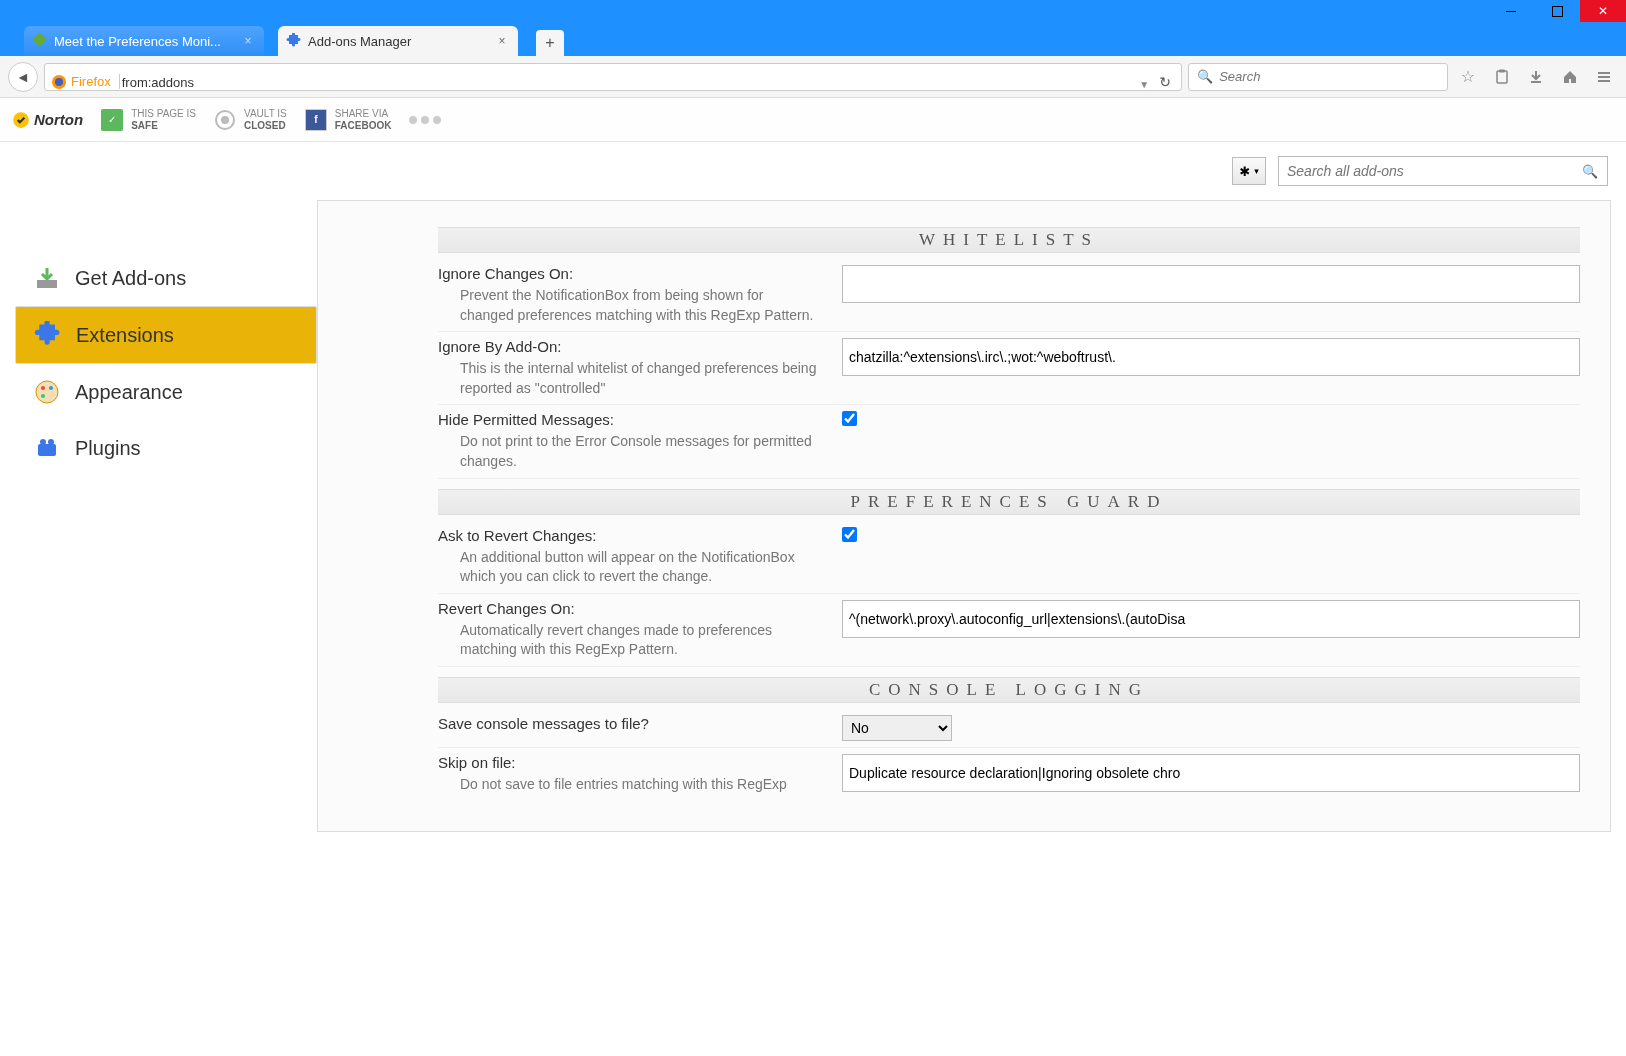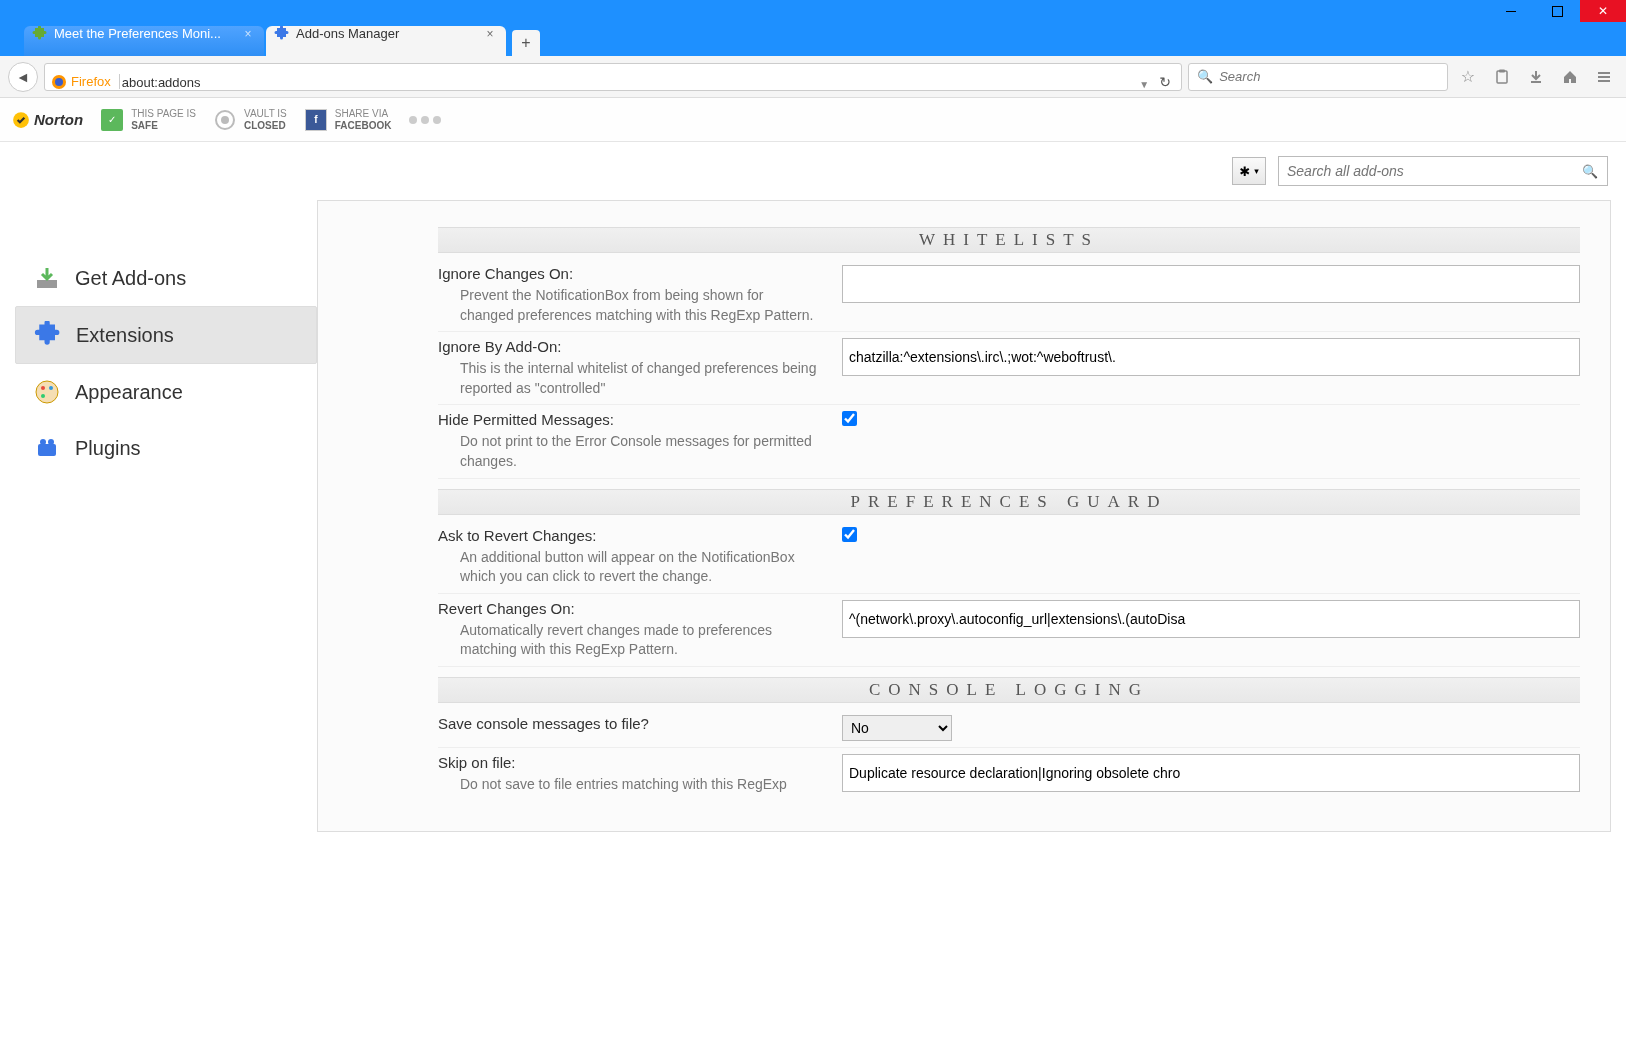--- a/index.html
+++ b/index.html
@@ -8,21 +8,21 @@
 
 .title-bar { height: 22px; background: #1e90ff; display: flex; justify-content: flex-end; align-items: center; }
 .win-btn { width: 46px; height: 22px; display: flex; align-items: center; justify-content: center; color: #fff; font-size: 10px; cursor: pointer; }
 .win-btn.close { background: #e81123; }
 .win-min::before { content: ""; display: block; width: 10px; height: 1px; background: #000; }
 .win-max::before { content: ""; display: block; width: 9px; height: 9px; border: 1px solid #000; }
 .win-close::before { content: "✕"; color: #fff; font-size: 12px; }
 
 
 .tab-strip { height: 34px; background: #1e90ff; display: flex; align-items: flex-end; padding-left: 24px; }
-.tab { height: 30px; min-width: 240px; max-width: 260px; border-radius: 6px 6px 0 0; display: flex; align-items: flex-start; padding: 0 8px; margin-right: 2px; position: relative; }
+.tab { height: 30px; min-width: 240px; max-width: 260px; border-radius: 6px 6px 0 0; display: flex; align-items: center; padding: 0 8px; margin-right: 14px; position: relative; }
 .tab.inactive { background: linear-gradient(#4fa3ff, #2f8ff5); color: #fff; }
 .tab.active { background: #f5f5f5; color: #333; }
 .tab-icon { width: 16px; height: 16px; margin-right: 6px; flex-shrink: 0; }
 .tab-label { flex: 1; white-space: nowrap; overflow: hidden; text-overflow: ellipsis; font-size: 13px; }
 .tab-close { width: 16px; height: 16px; display: flex; align-items: center; justify-content: center; font-size: 12px; opacity: 0.7; cursor: pointer; }
 .tab-new { width: 28px; height: 26px; display: flex; align-items: center; justify-content: center; color: #555; font-size: 16px; background: #f5f5f5; border-radius: 4px 4px 0 0; margin-left: 4px; }
 
 
 .nav-toolbar { height: 42px; background: #f5f5f5; display: flex; align-items: center; padding: 0 8px; border-bottom: 1px solid #ddd; gap: 6px; }
 .circle-btn { width: 30px; height: 30px; border-radius: 50%; border: 1px solid #ccc; background: #fff; display: flex; align-items: center; justify-content: center; cursor: pointer; font-size: 14px; color: #555; }
@@ -51,21 +51,21 @@
 
 .addon-top { display: flex; justify-content: flex-end; align-items: center; padding: 14px 18px; gap: 12px; }
 .gear-btn { width: 34px; height: 28px; border: 1px solid #bbb; background: linear-gradient(#fafafa,#e8e8e8); display: flex; align-items: center; justify-content: center; gap: 4px; cursor: pointer; font-size: 13px; }
 .addon-search { width: 330px; height: 30px; border: 1px solid #bbb; display: flex; align-items: center; padding: 0 8px; background: #fff; }
 .addon-search input { border: none; outline: none; flex: 1; font-style: italic; color: #000000; font-size: 14px; }
 
 
 .addon-body { display: flex; height: 632px; padding: 0 15px 0 15px; }
 .sidebar { width: 302px; padding-top: 50px; }
 .side-item { display: flex; align-items: center; gap: 14px; padding: 14px 18px; font-size: 20px; color: #333; cursor: pointer; border-radius: 2px; }
-.side-item.active { background: #e5e5e5; border: 1px solid #ddd; }
+.side-item.active { background: #eab308; border: 1px solid #ddd; }
 .side-icon { width: 28px; height: 28px; flex-shrink: 0; }
 
 .content { flex: 1; background: #fbfbfb; border: 1px solid #ddd; overflow-y: scroll; padding: 16px 30px 16px 120px; position: relative; }
 .section-header { text-align: center; font-size: 17px; letter-spacing: 8px; color: #555; background: linear-gradient(#f0f0f0, #e8e8e8); border: 1px solid #ddd; border-left: none; border-right: none; margin: 10px 0 6px 0; padding: 2px 0; font-family: Georgia, serif; }
 .pref-row { display: flex; align-items: flex-start; padding: 6px 0; border-bottom: 1px solid #eee; }
 .pref-left { width: 404px; }
 .pref-label { font-size: 15px; color: #333; margin-bottom: 4px; }
 .pref-desc { font-size: 14px; color: #777; padding-left: 22px; max-width: 380px; line-height: 1.4; }
 .pref-right { flex: 1; }
 .pref-right input[type=text] { width: 100%; height: 38px; border: 1px solid #bbb; padding: 0 6px; font-size: 14px; }
@@ -111,21 +111,21 @@
 <div class="nav-toolbar">
   <div class="circle-btn">◄</div>
   <div class="url-bar">
     <span class="identity">
       <svg class="identity-icon" viewBox="0 0 16 16">
           <circle cx="8" cy="8" r="7" fill="#ff9500"></circle>
           <circle cx="8" cy="8" r="4" fill="#3b5fcc"></circle>
         </svg>
       <span class="identity-text">Firefox</span>
     </span>
-    <span class="url-text">about:addons</span>
+    <span class="url-text">from:addons</span>
     <span class="url-dropdown">▼</span>
     <span class="reload-btn">↻</span>
   </div>
   <div class="search-bar">
     <span style="color:#888;margin-right:6px;">🔍</span>
     <input type="text" placeholder="Search" style="">
   </div>
   <div class="tb-icon">☆</div>
   <div class="tb-icon">
     <svg width="16" height="16" viewBox="0 0 16 16">

